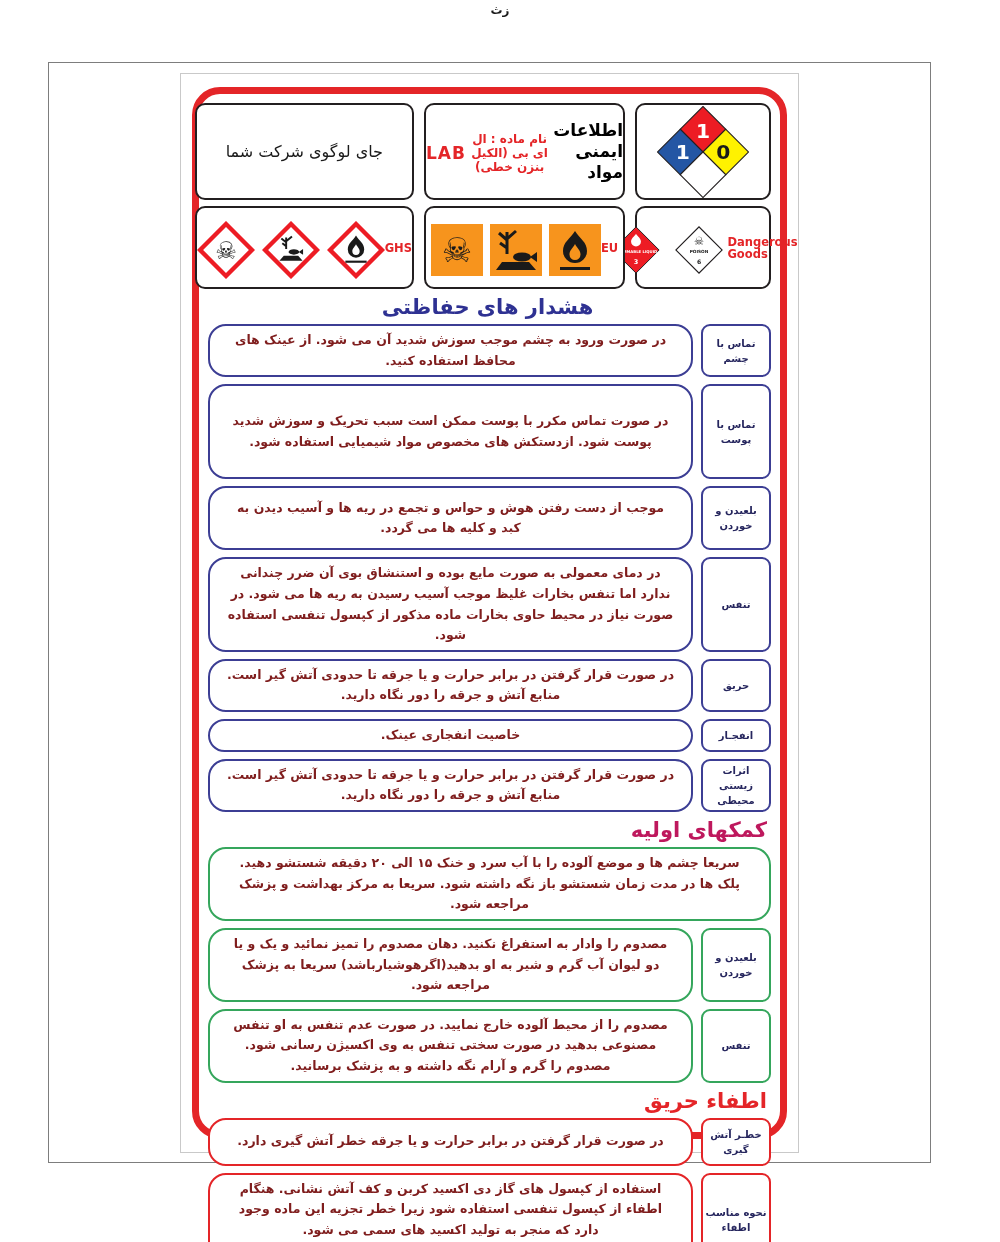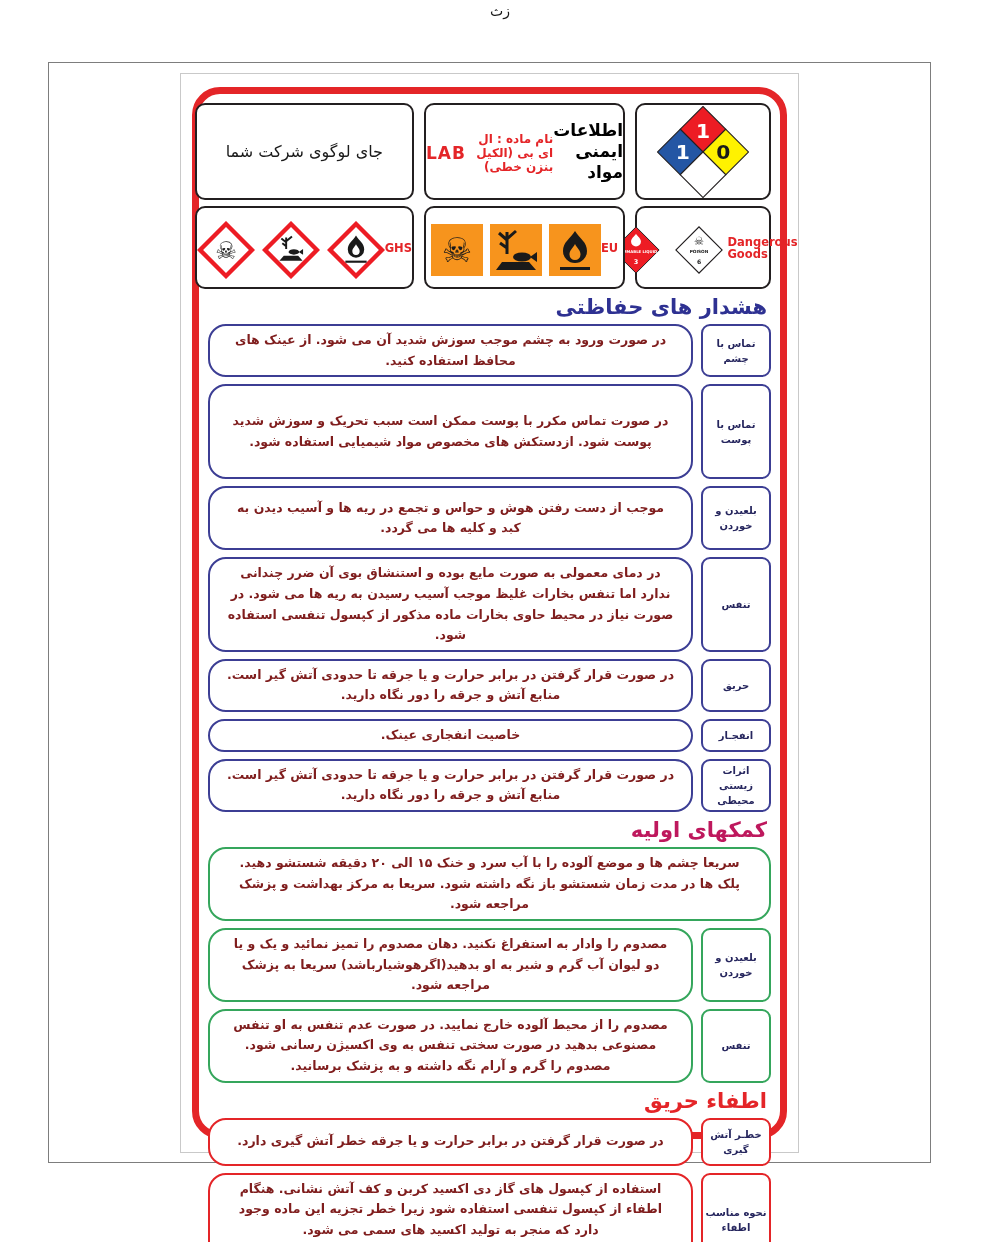--- a/index.html
+++ b/index.html
@@ -1,45 +1,45 @@
 <!DOCTYPE html>
 <html lang="fa"><head>
 <meta charset="utf-8">
 <style>
   html,body{margin:0;padding:0;}
   body{
     width:1000px;height:1242px;background:#ffffff;position:relative;
     font-family:"DejaVu Sans",sans-serif;color:#231f20;overflow:hidden;
   }
   .top-note{position:absolute;top:3px;left:0;right:0;text-align:center;
-    font-size:14px;color:#1a1a1a;}
+    font-size:12px;color:#1a1a1a;font-weight:bold;}
   .outer-frame{position:absolute;left:48px;top:62px;width:881px;height:1099px;
     border:1px solid #7d7d7d;background:#ffffff;}
   .paper{position:absolute;left:131px;top:10px;width:617px;height:1078px;
     border:1px solid #c9c9c9;background:#ffffff;}
   .label-sheet{position:absolute;left:11px;top:13px;right:11px;bottom:13px;
     border:7px solid #e42528;border-radius:28px;padding:9px 9px 6px 9px;
     direction:rtl;box-sizing:border-box;}
   
   .hdr-grid{display:grid;grid-template-columns:136px 201px 1fr;gap:6px 10px;}
   .hbox{border:2px solid #231f20;border-radius:10px;background:#fff;
     display:flex;flex-direction:row;align-items:center;justify-content:center;
     box-sizing:border-box;}
   .hbox.r1{height:97px;}
   .hbox.r2{height:83px;padding-top:2px;}
   .title-main{font-weight:bold;font-size:17px;color:#000;line-height:1.25;}
-  .title-name{font-weight:bold;font-size:12px;color:#e42528;margin-top:3px;}
+  .title-name{font-weight:bold;font-size:12px;color:#e42528;margin-top:3px;text-align:center;}
   .title-code{font-weight:bold;font-size:17px;color:#e42528;margin-top:2px;
     letter-spacing:1px;direction:ltr;}
   .logo-text{font-size:16px;color:#1a1a1a;}
   .pict-title{font-weight:bold;font-size:11.5px;color:#e42528;direction:ltr;line-height:1;}
   .pict-row{display:flex;direction:ltr;align-items:center;justify-content:center;gap:7px;margin-top:2px;}
   
   .sec-title{font-weight:bold;font-size:21px;text-align:right;margin:7px 4px 5px 0;line-height:1.1;}
-  .sec-title.warn{color:#2e3192;}
+  .sec-title.warn{color:#2e3192;text-align:center;}
   .sec-title.aid{color:#be185d;}
   .sec-title.fire{color:#e42528;}
   .prow{display:flex;gap:8px;margin-bottom:7px;}
   .plabel{width:70px;min-width:70px;border-radius:9px;display:flex;align-items:center;
     justify-content:center;text-align:center;font-weight:bold;font-size:10px;
     line-height:1.5;padding:2px;box-sizing:border-box;color:#26265e;background:#fff;}
   .pcontent{flex:1;border-radius:18px;display:flex;align-items:center;justify-content:center;
     text-align:center;font-weight:bold;font-size:12.5px;line-height:1.65;
     padding:4px 16px;box-sizing:border-box;color:#7f1d1d;background:#fff;white-space:pre-line;}
   .blue .plabel,.blue .pcontent{border:2px solid #3c3e94;}

